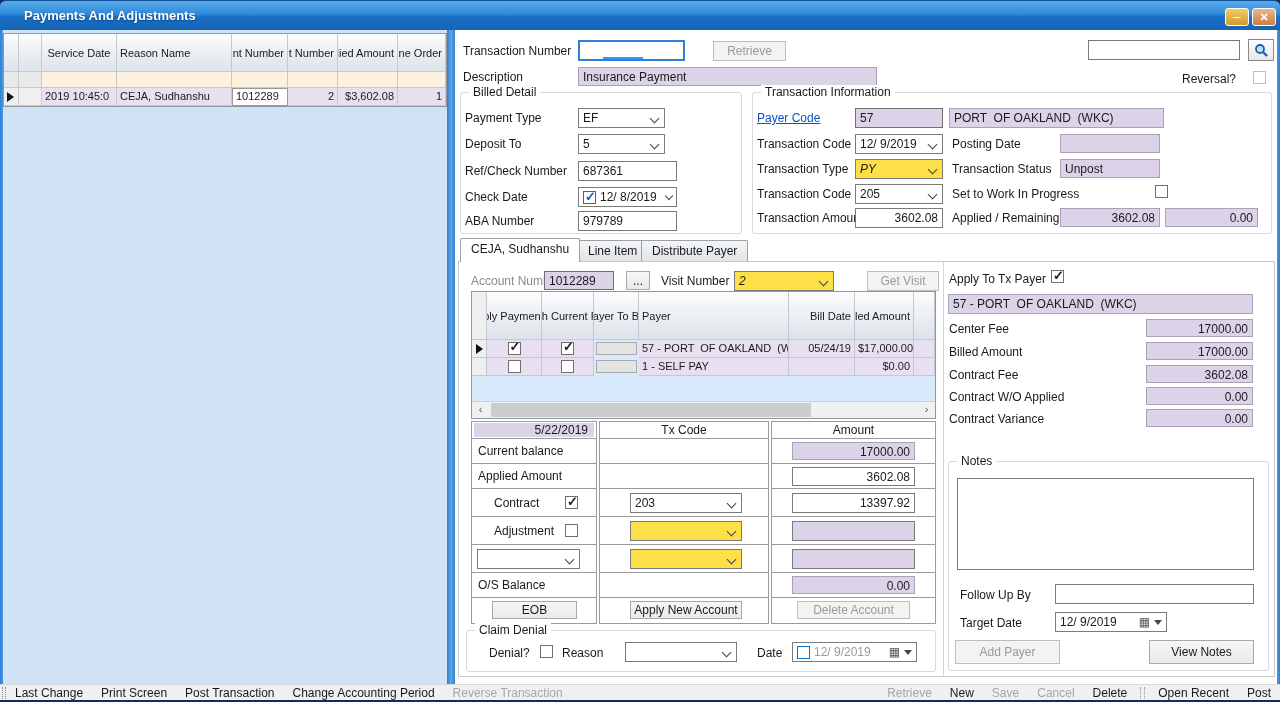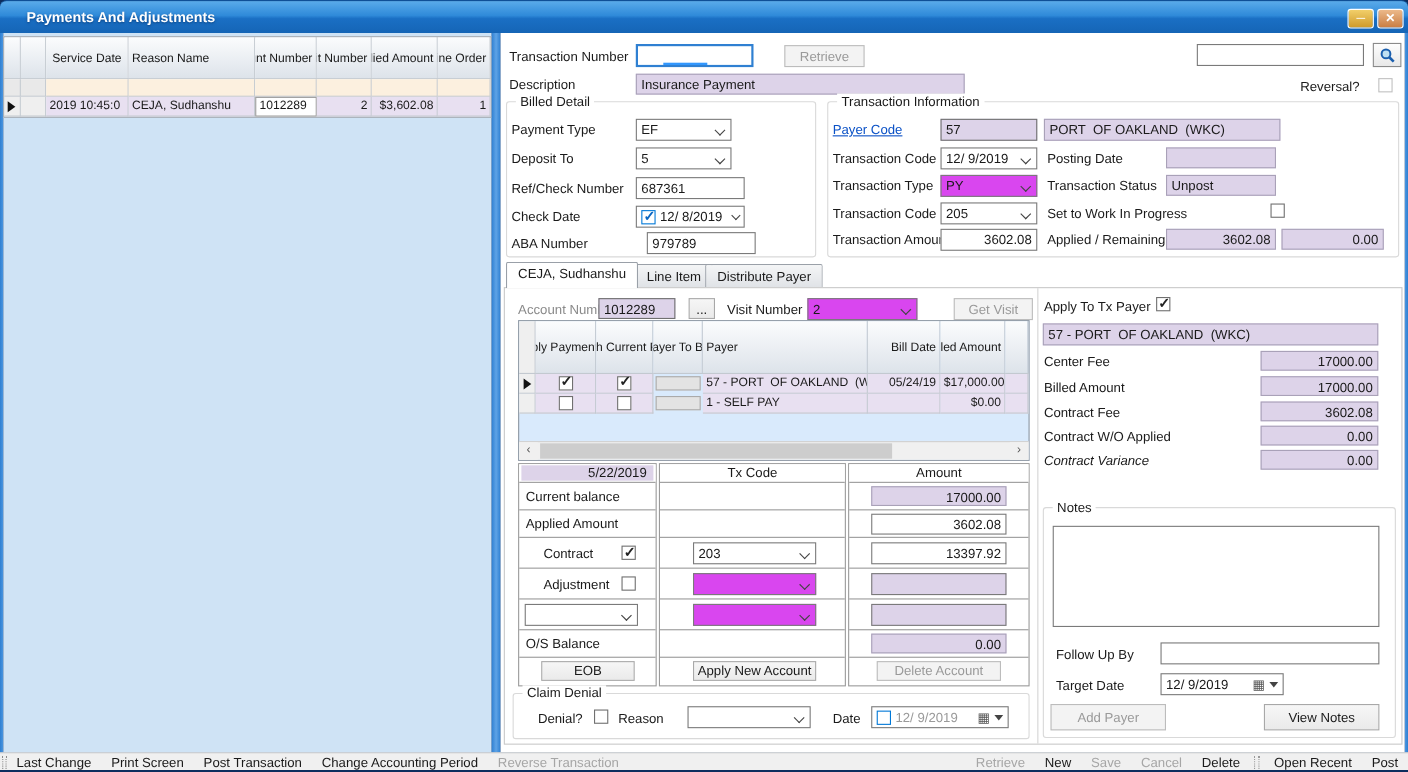--- a/index.html
+++ b/index.html
@@ -37,21 +37,21 @@
   .inp { position:absolute; background:#fff; border:1px solid #7a7a7a; padding:2px 4px;
          white-space:pre; overflow:hidden; }
   .inp.num { text-align:right; }
   .inp.focus { border:2px solid #2f80d2; padding:1px 3px; }
   .selection { background:#3297fd; color:#fff; }
   .btn { position:absolute; background:linear-gradient(#f6f6f6,#eaeaea); border:1px solid #a8a8a8;
          text-align:center; font-size:12px; color:#1a1a1a; display:flex; align-items:center; justify-content:center; }
   .btn.disabled { color:#9a9a9a; background:#f3f3f3; border-color:#bcbcbc; }
   .combo { position:absolute; background:#fff; border:1px solid #7a7a7a; padding:2px 18px 2px 4px;
            white-space:pre; overflow:hidden; }
-  .combo.lav { background:#d946ef; }
+  .combo.lav { background:#fde047;font-style:italic; }
   .combo::after { content:""; position:absolute; right:6px; top:6px; width:6px; height:6px;
     border-right:1.6px solid #444; border-bottom:1.6px solid #444; transform:rotate(45deg); }
   .chk { position:absolute; width:13px; height:13px; background:#fff; border:1px solid #707070; }
   .chk.blue { border-color:#0078d7; }
   .chk.checked::after { content:"\2713"; position:absolute; left:1px; top:-3px; font-size:13px;
     font-weight:bold; color:#222; }
   .chk.blue.checked::after { color:#0a66c2; }
   .chk.inline { position:relative; display:inline-block; flex:none; }
   .grp { position:absolute; border:1px solid #d9d9d9; border-radius:3px; }
   .grp-title { position:absolute; top:-8px; left:8px; background:#fff; padding:0 4px; }
@@ -216,21 +216,21 @@
     <div class="combo" style="left:123px; top:104px; width:87px; height:20px;">5</div>
     <span class="lbl" style="left:10px; top:134px;">Ref/Check Number</span>
     <div class="inp" style="left:123px; top:131px; width:99px; height:20px;">687361</div>
     <span class="lbl" style="left:10px; top:160px;">Check Date</span>
     <div class="datebox" style="left:123px; top:157px; width:99px; height:20px;">
       <span class="chk blue inline checked"></span>
       <span>12/ 8/2019</span>
       <span class="chev" style="margin-left:auto;"></span>
     </div>
     <span class="lbl" style="left:10px; top:184px;">ABA Number</span>
-    <div class="inp" style="left:133px; top:181px; width:99px; height:20px;">979789</div>
+    <div class="inp" style="left:123px; top:181px; width:99px; height:20px;">979789</div>
 
     <div class="grp" style="left:297px; top:62px; width:520px; height:142px;">
       <span class="grp-title">Transaction Information</span>
     </div>
     <span class="lbl link" style="left:302px; top:81px;">Payer Code</span>
     <div class="fld dark-border" style="left:400px; top:78px; width:88px; height:20px;">57</div>
     <div class="fld" style="left:494px; top:78px; width:215px; height:20px;">PORT  OF OAKLAND  (WKC)</div>
 
     <span class="lbl" style="left:302px; top:107px;">Transaction Code</span>
     <div class="combo" style="left:400px; top:104px; width:88px; height:20px;">12/ 9/2019</div>
@@ -398,21 +398,21 @@
       <div class="fld" style="left:489px; top:32px; width:305px; height:20px;">57 - PORT  OF OAKLAND  (WKC)</div>
 
       <span class="lbl" style="left:490px; top:60px;">Center Fee</span>
       <div class="fld num" style="left:687px; top:57px; width:107px; height:18px;">17000.00</div>
       <span class="lbl" style="left:490px; top:83px;">Billed Amount</span>
       <div class="fld num" style="left:687px; top:80px; width:107px; height:18px;">17000.00</div>
       <span class="lbl" style="left:490px; top:106px;">Contract Fee</span>
       <div class="fld num" style="left:687px; top:103px; width:107px; height:18px;">3602.08</div>
       <span class="lbl" style="left:490px; top:128px;">Contract W/O Applied</span>
       <div class="fld num" style="left:687px; top:125px; width:107px; height:18px;">0.00</div>
-      <span class="lbl" style="left:490px; top:150px;font-style:italic;">Contract Variance</span>
+      <span class="lbl" style="left:490px; top:150px;">Contract Variance</span>
       <div class="fld num" style="left:687px; top:147px; width:107px; height:18px;">0.00</div>
 
       <div class="grp" style="left:489px; top:199px; width:321px; height:210px;">
         <span class="grp-title">Notes</span>
         <textarea class="notes" style="left: 8px; top: 16px; width: 297px; height: 92px;"></textarea>
         <span class="lbl" style="left:11px; top:126px;">Follow Up By</span>
         <div class="inp" style="left:106px; top:122px; width:199px; height:20px;"></div>
         <span class="lbl" style="left:11px; top:154px;">Target Date</span>
         <div class="datebox" style="left:106px; top:150px; width:112px; height:20px;">
           <span>12/ 9/2019</span>

